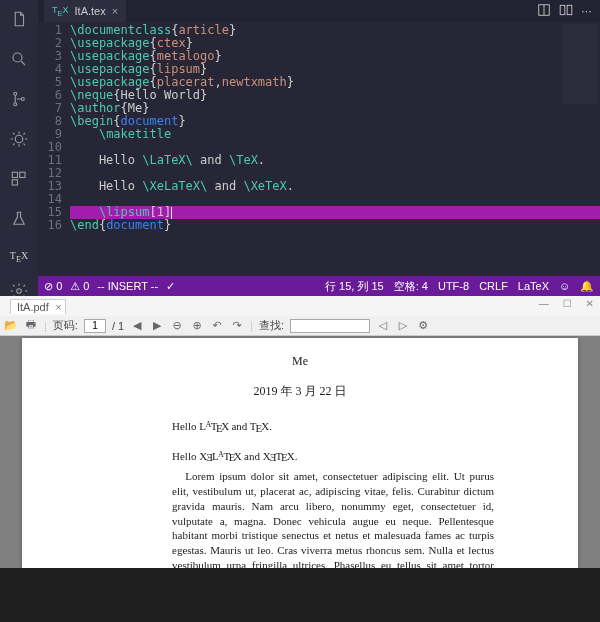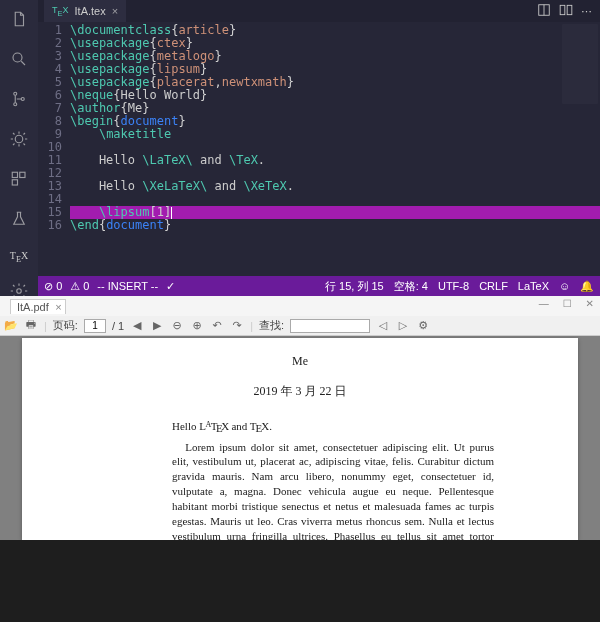--- a/index.html
+++ b/index.html
@@ -24,21 +24,21 @@
 .tok-cmd { color: #4ec9b0; }
 .tok-brace { color: #d4d4d4; }
 .tok-arg { color: #ce9178; }
 .tok-arg2 { color: #3b82f6; }
 .cur-line { background: #a21caf; }
 
 .statusbar { height: 20px; background: #6a1b9a; color: #fff; font-size: 11px; display: flex; align-items: center; padding: 0 6px; gap: 8px; }
 .statusbar .seg { display: flex; align-items: center; gap: 3px; }
 .statusbar .right { margin-left: auto; display: flex; gap: 10px; align-items: center; }
 
-.pdf { height: 244px; background: #fef9c3; display: flex; flex-direction: column; }
+.pdf { height: 272px; background: #fef9c3; display: flex; flex-direction: column; }
 .pdf-titlebar { height: 20px; background: #f5f5f5; display: flex; align-items: center; font-size: 11px; color: #555; position: relative; }
 .pdf-tab { background: #fff; border: 1px solid #ccc; border-bottom: none; padding: 1px 16px 1px 6px; margin-left: 10px; position: relative; }
 .pdf-tab .x { position: absolute; right: 3px; top: 1px; color: #888; }
 .winbtns { position: absolute; right: 6px; top: 2px; display: flex; gap: 14px; color: #888; font-size: 10px; }
 .pdf-toolbar { height: 20px; background: #f0f0f0; border-bottom: 1px solid #ccc; display: flex; align-items: center; font-size: 11px; color: #444; padding: 0 4px; gap: 6px; }
 .pdf-toolbar input.pg { width: 22px; height: 14px; font-size: 10px; text-align: center; border: 1px solid #aaa; }
 .pdf-toolbar input.find { width: 80px; height: 14px; font-size: 10px; border: 1px solid #aaa; }
 .tb-icon { width: 14px; height: 14px; display: inline-flex; align-items: center; justify-content: center; color: #666; }
 
 .pdf-viewport { flex: 1; background: #808080; display: flex; justify-content: center; padding-top: 2px; overflow: hidden; }
@@ -200,16 +200,17 @@
     <input class="find" style="">
     <span class="tb-icon">◁</span>
     <span class="tb-icon">▷</span>
     <span class="tb-icon">⚙</span>
   </div>
   <div class="pdf-viewport">
     <div class="pdf-page">
       <div class="author">Me</div>
       <div class="date">2019 年 3 月 22 日</div>
       <div class="hello">Hello <span class="latex-l">L<span class="latex-a">A</span>T<span class="latex-e">E</span>X</span> and T<span class="latex-e">E</span>X.</div>
+      <div class="hello">Hello X<span class="latex-e">Ǝ</span><span class="latex-l">L<span class="latex-a">A</span>T<span class="latex-e">E</span>X</span> and X<span class="latex-e">Ǝ</span>T<span class="latex-e">E</span>X.</div>
       <div class="body">Lorem ipsum dolor sit amet, consectetuer adipiscing elit. Ut purus elit, vestibulum ut, placerat ac, adipiscing vitae, felis. Curabitur dictum gravida mauris. Nam arcu libero, nonummy eget, consectetuer id, vulputate a, magna. Donec vehicula augue eu neque. Pellentesque habitant morbi tristique senectus et netus et malesuada fames ac turpis egestas. Mauris ut leo. Cras viverra metus rhoncus sem. Nulla et lectus vestibulum urna fringilla ultrices. Phasellus eu tellus sit amet tortor gravida placerat. Integer sapien est, iaculis in, pretium quis, viverra ac, nunc. Praesent eget sem vel leo ultrices bibendum. Aenean faucibus. Morbi dolor nulla, malesuada eu, pulvinar at, mollis ac, nulla. Curabitur auctor semper nulla. Donec varius orci eget risus. Duis nibh mi, congue eu, accumsan eleifend, sagittis quis, diam. Duis eget orci sit amet orci dignissim rutrum.</div>
     </div>
   </div>
 </div>
 
 </body></html>

